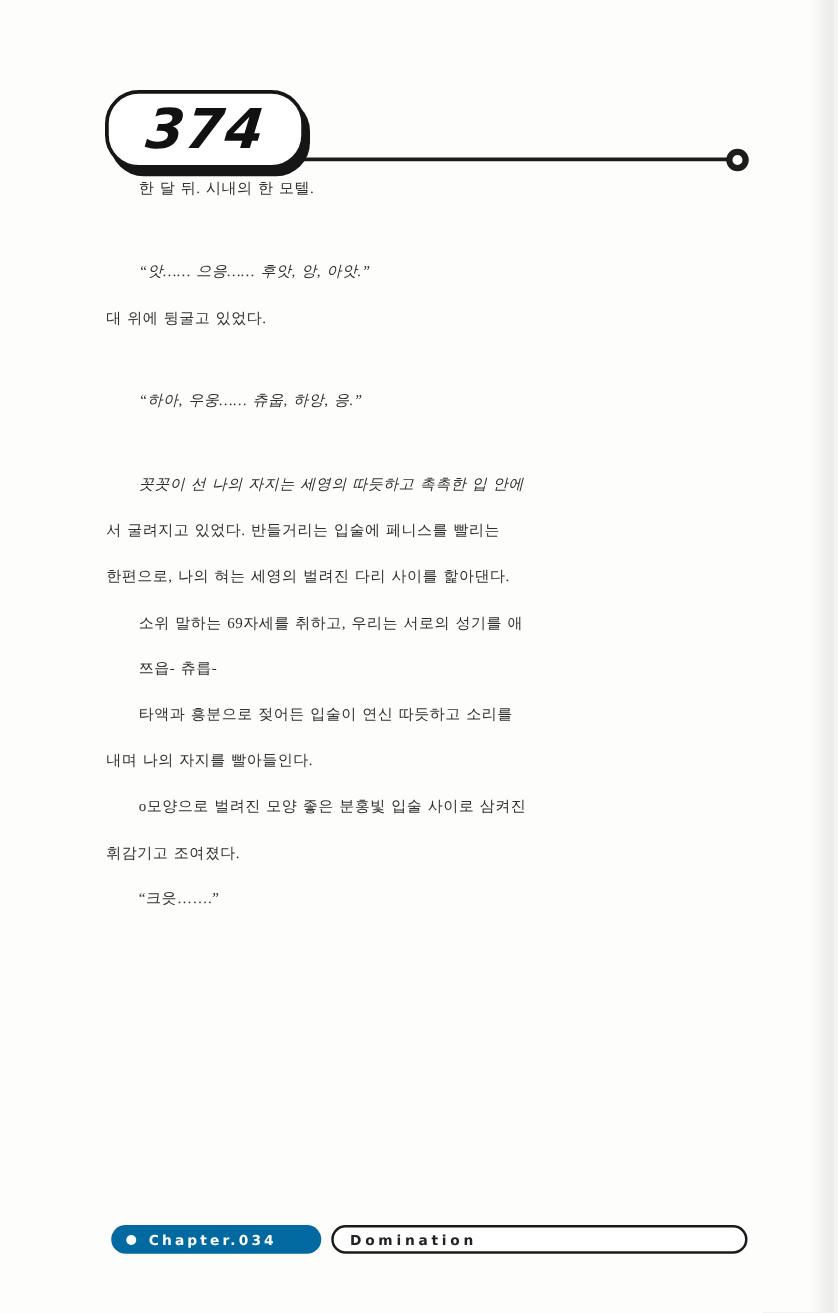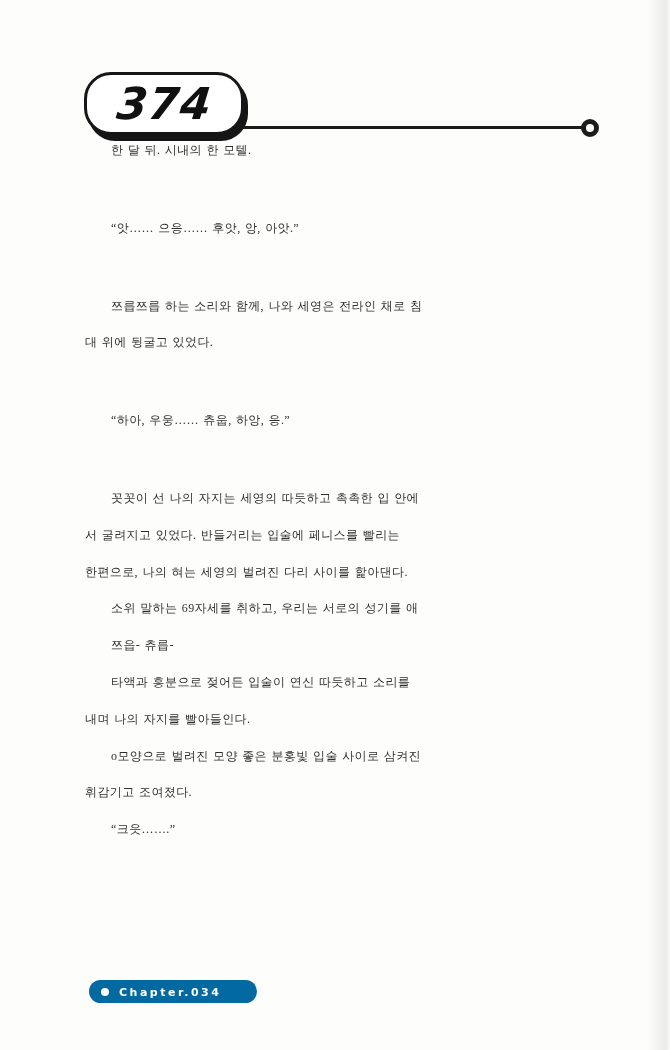--- a/index.html
+++ b/index.html
@@ -49,21 +49,21 @@
 
   
   .body-text {
     position:absolute; left:85px; top:132px;
     width:525px;
     font-size:12px;
     line-height:36.8px;
   }
   .line { white-space:nowrap; letter-spacing:0.4px; word-spacing:1px; }
   .ind  { padding-left:26px; }
-  .gap  { margin-top:41px; }
+  .gap  { margin-top:30px;font-style:italic; }
 
   
   .chapter-badge {
     position:absolute; left:89px; top:980px;
     width:168px; height:23px;
     background:#0369a1;
     border-radius:12px;
     display:flex; align-items:center;
     font-family:"DejaVu Sans", sans-serif;
     box-sizing:border-box;
@@ -116,34 +116,36 @@
 
   <div class="header-rule"></div>
   <div class="header-ring"></div>
   <div class="page-number-badge">
     <span class="num">374</span>
   </div>
 
   <main class="body-text">
     <div class="line ind">한 달 뒤. 시내의 한 모텔.</div>
     <div class="line ind gap">“앗…… 으응…… 후앗, 앙, 아앗.”</div>
-    <div class="line ind gap">쯔릅쯔릅 하는 소리와 함께, 나와 세영은 전라인 채로 침</div>
     <div class="line">대 위에 뒹굴고 있었다.</div>
     <div class="line ind gap">“하아, 우웅…… 츄웁, 하앙, 응.”</div>
     <div class="line ind gap">꼿꼿이 선 나의 자지는 세영의 따듯하고 촉촉한 입 안에</div>
     <div class="line">서 굴려지고 있었다. 반들거리는 입술에 페니스를 빨리는</div>
     <div class="line">한편으로, 나의 혀는 세영의 벌려진 다리 사이를 핥아댄다.</div>
     <div class="line ind">소위 말하는 69자세를 취하고, 우리는 서로의 성기를 애</div>
     <div class="line ind">쯔읍- 츄릅-</div>
     <div class="line ind">타액과 흥분으로 젖어든 입술이 연신 따듯하고 소리를</div>
     <div class="line">내며 나의 자지를 빨아들인다.</div>
     <div class="line ind">o모양으로 벌려진 모양 좋은 분홍빛 입술 사이로 삼켜진</div>
     <div class="line">휘감기고 조여졌다.</div>
     <div class="line ind">“크읏…….”</div>
   </main>
 
   <div class="chapter-badge">
     <span class="dot"></span>
     <span class="label">Chapter.034</span>
   </div>
+  <div class="series-badge">
+    <span class="label">Domination</span>
+  </div>
 
   <div class="page-edge-shade"></div>
 </div>
 
 </body></html>

